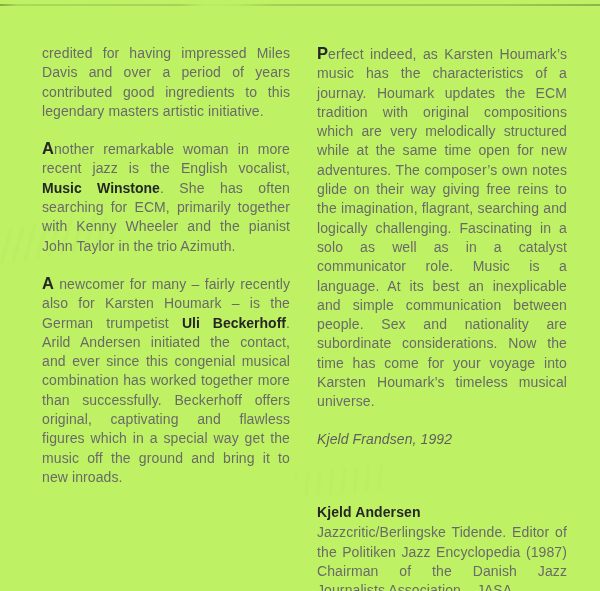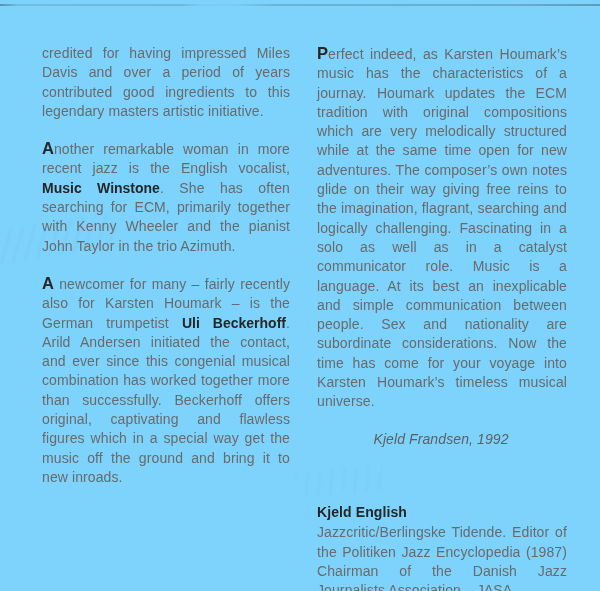--- a/index.html
+++ b/index.html
@@ -40,46 +40,46 @@
     text-align:justify;
     letter-spacing:.1px;
   }
   .col-left{left:42px;width:248px;}
   .col-right{left:317px;width:250px;}
   p.para{margin:0 0 18px 0;}
   .col b{color:#262626;font-weight:bold;letter-spacing:0;}
   .col b.cap{font-size:16.5px;}
   .signature{
     font-style:italic;
-    text-align:center;
+    text-align:left;
     margin-top:7px;
     padding-right:2px;
     color:#5f5f5f;
   }
   .footer{margin-top:54px;}
   .footer-name{font-weight:bold;color:#262626;margin-bottom:1px;}
   .footer-bio{margin:0;text-align:justify;}
 </style>
 </head>
 <body>
 
-<div class="page" style="background: #7dd3fc;">
+<div class="page" style="background: #bef264;">
   <div class="top-edge-line"></div>
   <div class="smudge smudge-1"></div>
   <div class="smudge smudge-2"></div>
 
   <div class="col col-left" id="col-left" style="color: rgb(106, 106, 106);">
       <p class="para"><span>credited for having impressed Miles Davis and over a period of years contributed good ingredients to this legendary masters artistic initiative.</span></p>
       <p class="para"><b class="cap">A</b><span>nother remarkable woman in more recent jazz is the English vocalist, </span><b>Music Winstone</b><span>. She has often searching for ECM, primarily together with Kenny Wheeler and the pianist John Taylor in the trio Azimuth.</span></p>
       <p class="para"><b class="cap">A</b><span> newcomer for many – fairly recently also for Karsten Houmark – is the German trumpetist </span><b>Uli Beckerhoff</b><span>. Arild Andersen initiated the contact, and ever since this congenial musical combination has worked together more than successfully. Beckerhoff offers original, captivating and flawless figures which in a special way get the music off the ground and bring it to new inroads.</span></p>
     </div>
 
   <div class="col col-right" style="color: rgb(106, 106, 106);">
     <div id="right-paras">
         <p class="para"><b class="cap">P</b><span>erfect indeed, as Karsten Houmark’s music has the characteristics of a journay. Houmark updates the ECM tradition with original compositions which are very melodically structured while at the same time open for new adventures. The composer’s own notes glide on their way giving free reins to the imagination, flagrant, searching and logically challenging. Fascinating in a solo as well as in a catalyst communicator role. Music is a language. At its best an inexplicable and simple communication between people. Sex and nationality are subordinate considerations. Now the time has come for your voyage into Karsten Houmark’s timeless musical universe.</span></p>
       </div>
     <div class="signature">Kjeld Frandsen, 1992</div>
     <div class="footer">
-      <div class="footer-name">Kjeld English</div>
+      <div class="footer-name">Kjeld Andersen</div>
       <p class="footer-bio">Jazzcritic/Berlingske Tidende. Editor of the Politiken Jazz Encyclopedia (1987) Chairman of the Danish Jazz Journalists Association – JASA.</p>
     </div>
   </div>
 </div>
 
 </body></html>

